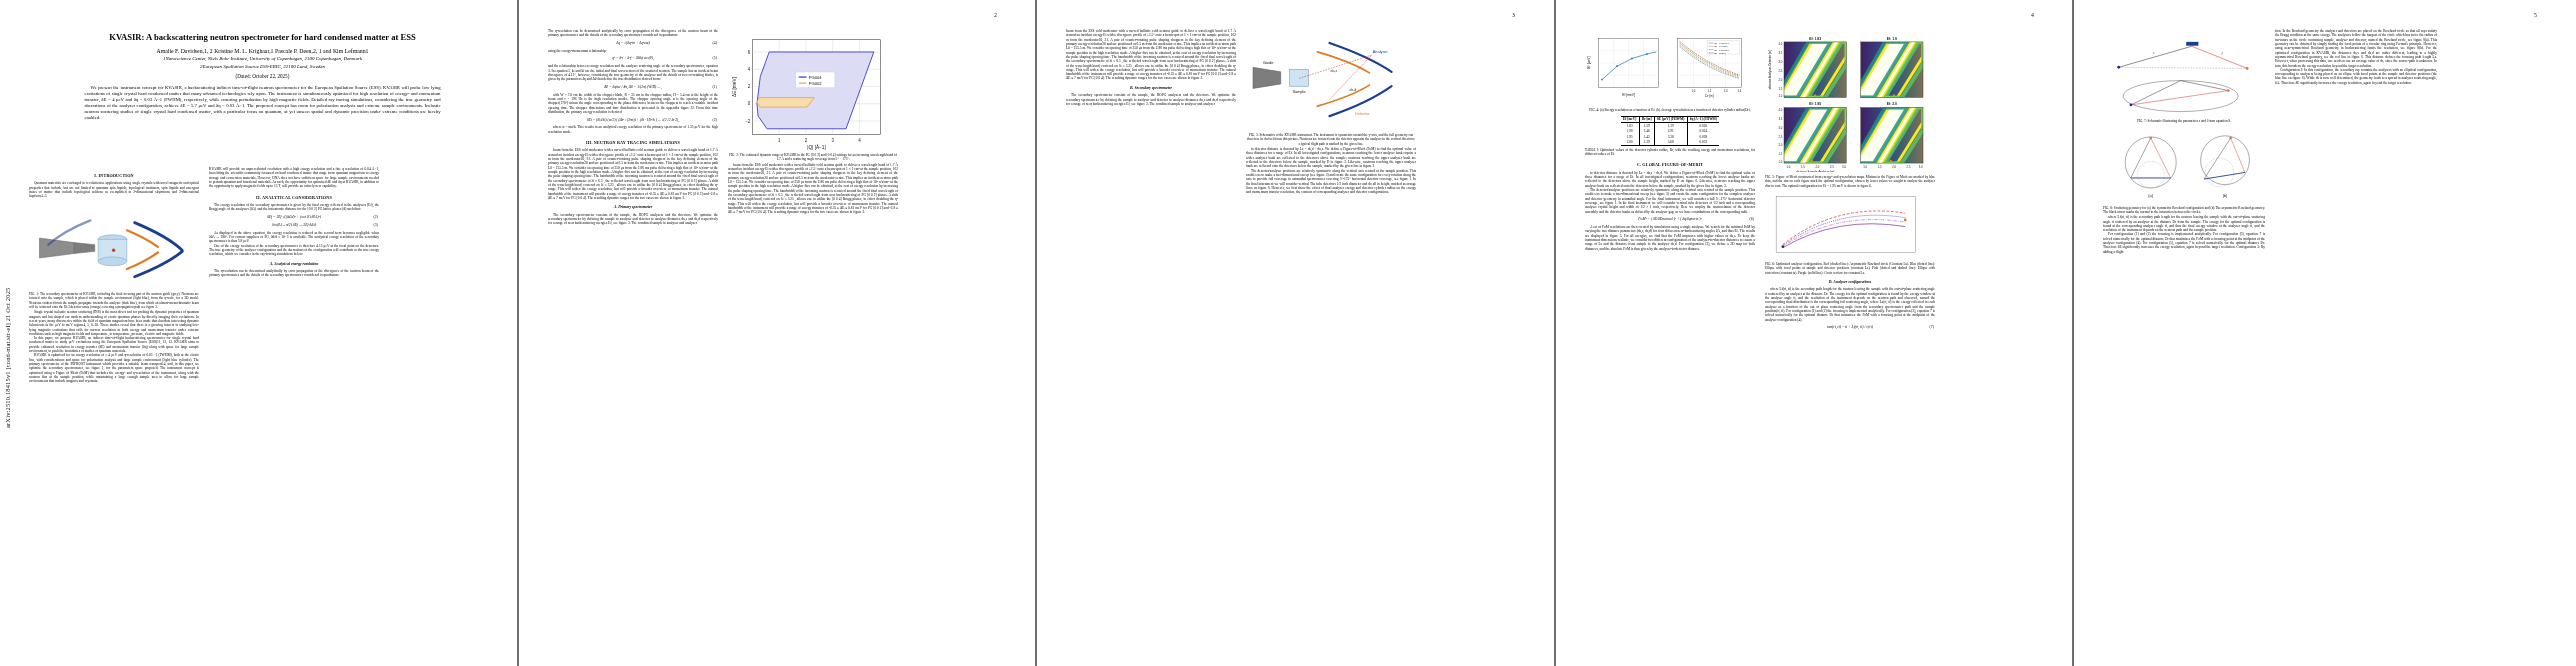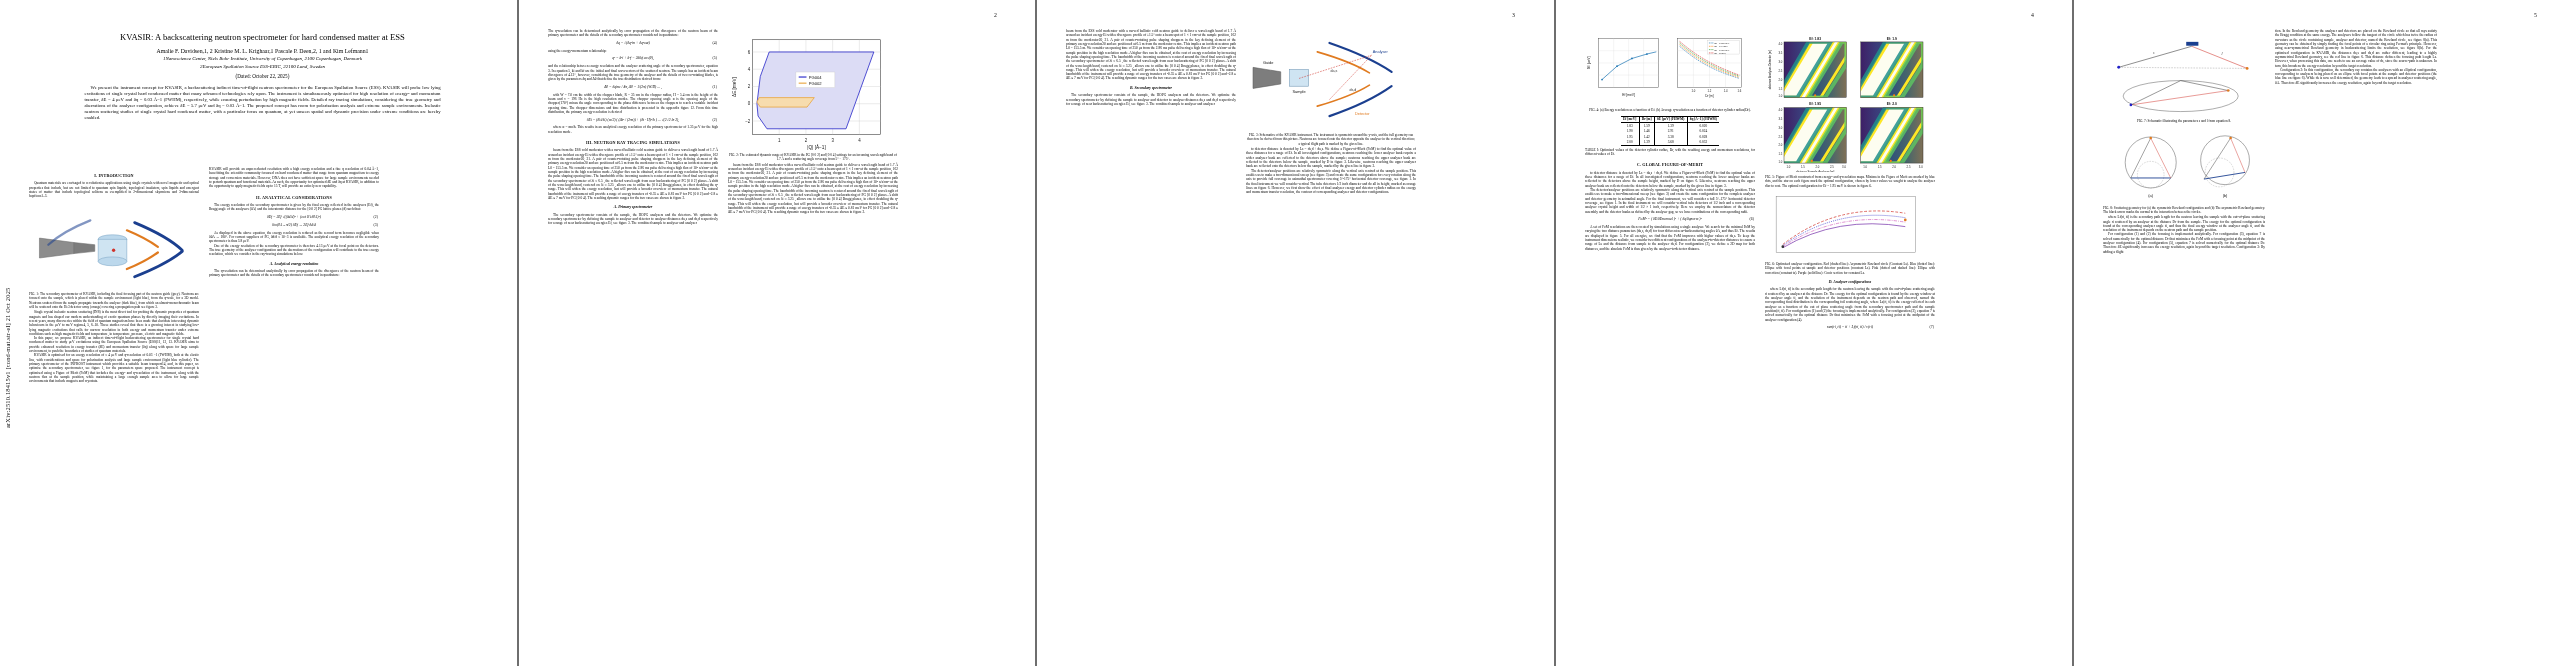--- a/index.html
+++ b/index.html
@@ -3,21 +3,21 @@
 <meta charset="utf-8">
 <style>
   html,body{margin:0;padding:0;background:#8a8a8a;}
   body{font-family:"Liberation Serif",serif;}
   #sheet{position:relative;width:2576px;height:667px;background:#7f7f7f;overflow:hidden;}
   .page{position:absolute;top:0;height:667px;background:#ffffff;overflow:hidden;}
   .arxivbar{position:absolute;left:4.4px;top:183px;width:14.5px;height:245px;
     writing-mode:vertical-rl;transform:rotate(180deg);
     font-family:"Liberation Serif",serif;font-size:6.4px;color:#111;letter-spacing:0.2px;white-space:nowrap;}
   .pno{position:absolute;right:0;top:12.2px;font-size:5.8px;color:#111;}
-  .title{font-size:8.6px;font-weight:normal;text-align:center;line-height:1.18;color:#000;}
+  .title{font-size:8.6px;font-weight:bold;text-align:center;line-height:1.18;color:#000;}
   .authors{font-size:5.8px;text-align:center;margin-top:6.1px;color:#000;}
   .affil{font-size:5px;font-style:italic;text-align:center;line-height:1.3;margin-top:1.7px;color:#000;}
   .dated{font-size:5.1px;text-align:center;margin-top:2.2px;color:#000;}
   .abstract{font-size:4.7px;text-align:justify;line-height:1.27;margin:6.7px auto 0;color:#000;}
   .abstract .ind{text-indent:6.1px;display:block;}
   .cols{display:flex;gap:10px;}
   .col{width:170px;font-size:3.5px;line-height:1.235;text-align:justify;color:#000;}
   .sec{font-size:4.1px;font-weight:bold;text-align:center;letter-spacing:0.2px;
     margin:6.1px 0 3.3px;text-transform:uppercase;}
   .subsec{font-size:3.8px;font-weight:bold;font-style:italic;text-align:center;margin:5px 0 2.8px;}

